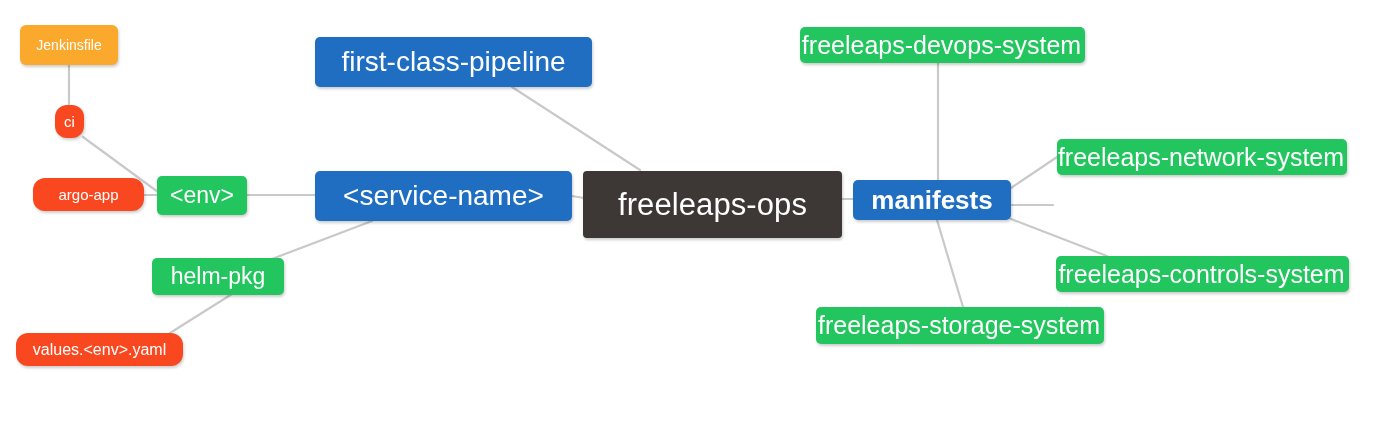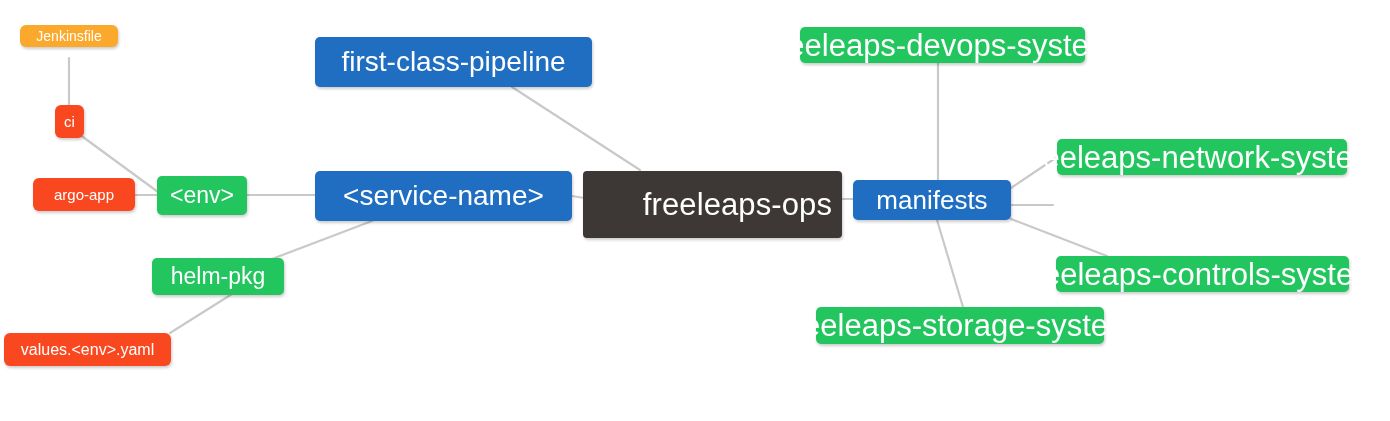--- a/index.html
+++ b/index.html
@@ -53,41 +53,42 @@
     font-size: 31px;
     letter-spacing: 0.1px;
   }
   .mm-node.level1-blue {
     background: #1f6ec2;
     font-size: 28px;
     justify-content: center;
   }
   .mm-node.level1-blue.small {
     font-size: 26px;
+    font-weight: bold;
   }
   .mm-node.green {
     background: #22c55e;
     font-size: 21px;
   }
   .mm-node.green.big {
-    font-size: 31px;
+    font-size: 25px;
     padding-left: 8px;
   }
   .mm-node.green.mid {
     font-size: 23px;
   }
   .mm-node.orange {
     background: #fba92c;
     font-size: 14px;
     border-radius: 6px;
   }
   .mm-node.red {
     background: #f9481f;
     font-size: 15px;
-    border-radius: 6px;
+    border-radius: 12px;
   }
   .mm-node.red.wide {
     font-size: 16px;
   }
 </style>
 </head>
 <body>
 
 <div id="mindmap-canvas">
 
@@ -115,53 +116,53 @@
 
     <path class="mm-edge" d="M 1011 188 L 1060 155"></path>
 
     <path class="mm-edge" d="M 1011 205 L 1053 205"></path>
 
     <path class="mm-edge" d="M 1011 219 L 1107 256"></path>
 
     <path class="mm-edge" d="M 937 220 L 963 307"></path>
   </svg>
 
-  <div class="mm-node orange" style="left:20px; top:25px; width:98px; height:22px;">
+  <div class="mm-node orange" style="left:20px; top:25px; width:98px; height:40px;">
     <span>Jenkinsfile</span>
   </div>
 
   <div class="mm-node red" style="left:55px; top:105px; width:29px; height:33px;">
     <span>ci</span>
   </div>
 
-  <div class="mm-node red" style="left:33px; top:178px; width:102px; height:33px;">
+  <div class="mm-node red" style="left:33px; top:178px; width:111px; height:33px;">
     <span>argo-app</span>
   </div>
 
-  <div class="mm-node red wide" style="left:4px; top:333px; width:167px; height:33px;text-align:center;">
+  <div class="mm-node red wide" style="left:16px; top:333px; width:167px; height:33px;text-align:center;">
     <span>values.&lt;env&gt;.yaml</span>
   </div>
 
   <div class="mm-node green mid" style="left:157px; top:176px; width:90px; height:39px;">
     <span>&lt;env&gt;</span>
   </div>
 
   <div class="mm-node green mid" style="left:152px; top:258px; width:132px; height:37px;">
     <span>helm-pkg</span>
   </div>
 
   <div class="mm-node level1-blue" style="left:315px; top:37px; width:277px; height:50px;">
     <span>first-class-pipeline</span>
   </div>
 
   <div class="mm-node level1-blue" style="left:315px; top:171px; width:257px; height:50px;">
     <span>&lt;service-name&gt;</span>
   </div>
 
-  <div class="mm-node root" style="left:583px; top:171px; width:259px; height:67px;justify-content:flex-end;">
+  <div class="mm-node root" style="left:583px; top:171px; width:259px; height:67px;">
     <span>freeleaps-ops</span>
   </div>
 
   <div class="mm-node level1-blue small" style="left:853px; top:180px; width:158px; height:40px;">
     <span>manifests</span>
   </div>
 
   <div class="mm-node green big" style="left:800px; top:27px; width:285px; height:36px;">
     <span>freeleaps-devops-system</span>
   </div>

